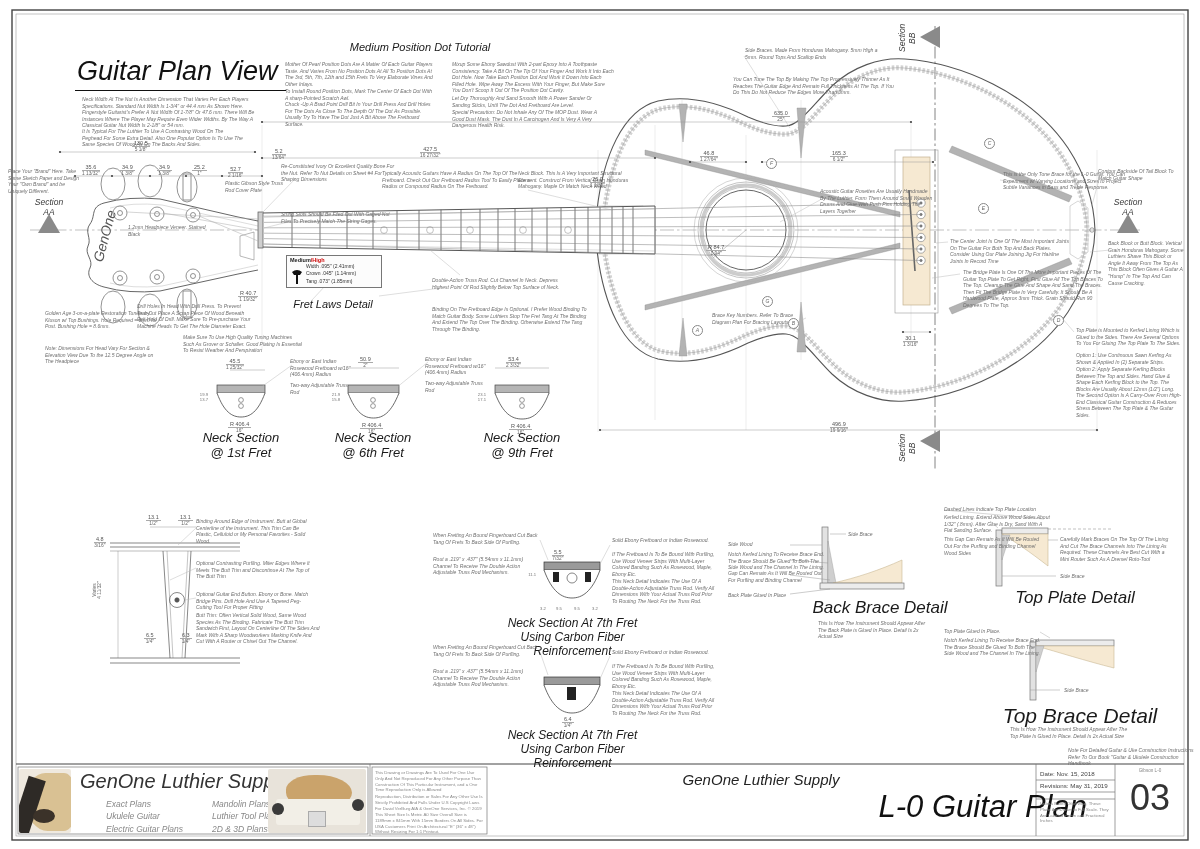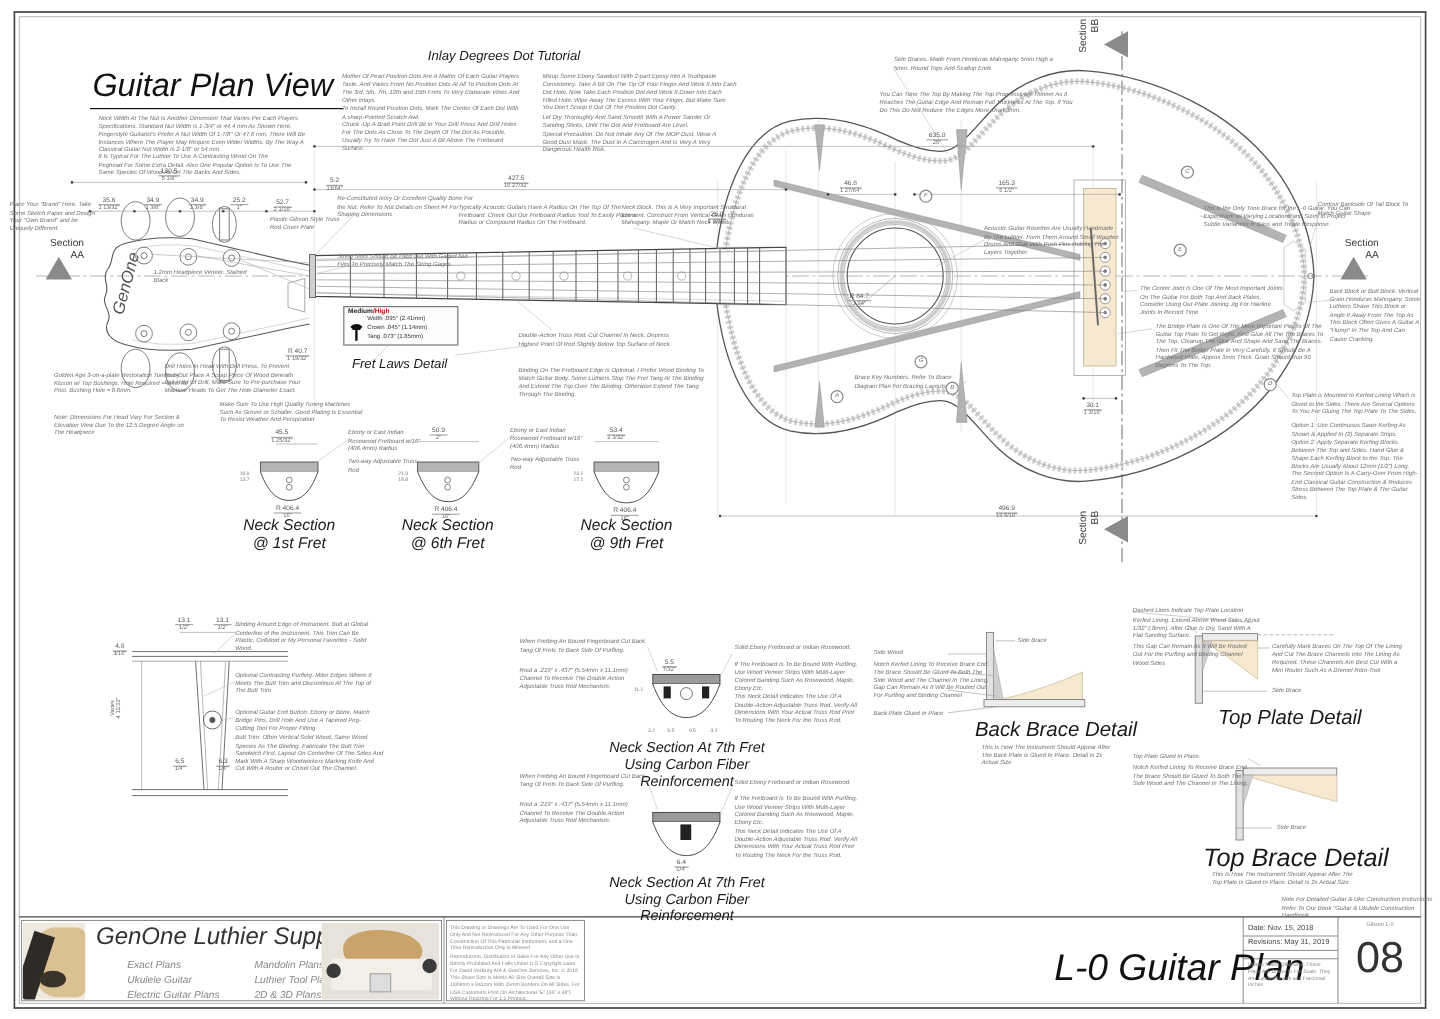--- a/index.html
+++ b/index.html
@@ -4,21 +4,21 @@
 <style>
   html,body{margin:0;padding:0;background:#e8e8e8}
   .sheet{position:relative;width:1200px;height:849px;background:#fff;
          font-family:"Liberation Sans",sans-serif;overflow:hidden}
   .abs{position:absolute}
   .n{position:absolute;font-style:italic;font-size:5px;line-height:1.32;color:#6e6e6e}
   .d{position:absolute;font-size:5.5px;color:#555;text-align:center;line-height:1.1}
   .d .mm{display:block;padding:0 2px;border-bottom:.5px solid #aaa}
   .d .in{display:block;font-size:4.8px;color:#666}
   .lb{position:absolute;font-style:italic;color:#1a1a1a;text-align:center;white-space:pre-line}
-  .sec{position:absolute;font-size:8.5px;color:#3a3a3a;text-align:right;
+  .sec{position:absolute;font-style:italic;font-size:8.5px;color:#3a3a3a;text-align:center;
        line-height:1.15;white-space:pre-line}
   .vert{writing-mode:vertical-rl;transform:rotate(180deg)}
   .cl{position:absolute;width:9px;height:9px;border:.7px solid #888;border-radius:50%;
       font-size:5px;color:#666;text-align:center;line-height:9px;font-style:italic;background:#fff}
   .title{position:absolute;left:75px;top:56px;font-size:27px;font-style:italic;color:#111;
          border-bottom:1.6px solid #111;padding:0 8px 3px 2px}
   .fwbox{position:absolute;left:286px;top:255px;width:88px;border:.9px solid #777;
          background:#fcfcfc;padding:1px 3px 2px 3px;font-size:5px;color:#222}
   .fwtitle{font-weight:bold;font-size:5.5px}
   .fwrow{margin-left:16px;line-height:1.45;color:#333}
@@ -378,21 +378,21 @@
     <line x1="540" y1="652" x2="548" y2="675"></line>
   </g>
 </svg>
 
 <div class="title">Guitar Plan View</div>
 <div class="n" style="left:82px;top:96px;width:178px">Neck Width At The Nut Is Another Dimension That Varies Per Each Players Specifications. Standard Nut Width Is 1-3/4" or 44.4 mm As Shown Here. Fingerstyle Guitarist's Prefer A Nut Width Of 1-7/8" Or 47.6 mm. There Will Be Instances Where The Player May Require Even Wider Widths. By The Way A Classical Guitar Nut Width Is 2-1/8" or 54 mm.</div>
 <div class="n" style="left:82px;top:128px;width:162px">It Is Typical For The Luthier To Use A Contrasting Wood On The Peghead For Some Extra Detail. Also One Popular Option Is To Use The Same Species Of Wood As On The Backs And Sides.</div>
 <div class="n" style="left:8px;top:168px;width:74px">Place Your "Brand" Here. Take Some Sketch Paper and Design Your "Own Brand" and be Uniquely Different.</div>
 <div class="abs" style="left:78px;top:228px;font-style:italic;font-size:14px;color:#555;transform:rotate(-75deg)">GenOne</div>
 
-<div class="lb" style="left:300px;top:41px;width:240px;font-size:11px">Inlay Degrees Dot Tutorial</div>
+<div class="lb" style="left:300px;top:41px;width:240px;font-size:11px">Medium Position Dot Tutorial</div>
 <div class="n" style="left:285px;top:61px;width:156px">Mother Of Pearl Position Dots Are A Matter Of Each Guitar Players Taste. And Varies From No Position Dots At All To Position Dots At The 3rd, 5th, 7th, 12th and 15th Frets To Very Elaborate Vines And Other Inlays.</div>
 <div class="n" style="left:285px;top:88px;width:150px">To Install Round Position Dots, Mark The Center Of Each Dot With A sharp-Pointed Scratch Awl.</div>
 <div class="n" style="left:285px;top:101px;width:152px">Chuck -Up A Brad Point Drill Bit In Your Drill Press And Drill Holes For The Dots As Close To The Depth Of The Dot As Possible. Usually Try To Have The Dot Just A Bit Above The Fretboard Surface.</div>
 <div class="n" style="left:452px;top:61px;width:162px">Mixup Some Ebony Sawdust With 2-part Epoxy Into A Toothpaste Consistency. Take A Bit On The Tip Of Your Finger And Work It Into Each Dot Hole. Now Take Each Position Dot And Work It Down Into Each Filled Hole. Wipe Away The Excess With Your Finger, But Make Sure You Don't Scoop It Out Of The Position Dot Cavity.</div>
 <div class="n" style="left:452px;top:95px;width:156px">Let Dry Thoroughly And Sand Smooth With A Power Sander Or Sanding Sticks, Until The Dot And Fretboard Are Level.</div>
 <div class="n" style="left:452px;top:109px;width:156px">Special Precaution: Do Not Inhale Any Of The MOP Dust. Wear A Good Dust Mask. The Dust In A Carcinogen And Is Very A Very Dangerous Health Risk.</div>
 
 <div class="sec" style="left:28px;top:198px;width:42px">Section
 AA</div>
 <div class="sec" style="left:1107px;top:198px;width:42px">Section
@@ -652,21 +652,22 @@
   <div class="abs" style="left:8px;top:30px;width:84px;height:26px;background:#f2efe7;border-radius:3px"></div>
   <div class="abs" style="left:4px;top:34px;width:12px;height:12px;background:#3a3a3a;border-radius:50%"></div>
   <div class="abs" style="left:84px;top:30px;width:12px;height:12px;background:#3a3a3a;border-radius:50%"></div>
   <div class="abs" style="left:40px;top:42px;width:16px;height:14px;background:#ddd;border:1px solid #aaa"></div>
 </div>
 
 <div class="legal" style="left:375px;top:770px;width:108px">This Drawing or Drawings Are To Used For One Use Only And Not Reproduced For Any Other Purpose Than Construction Of This Particular Instrument, and a One Time Reproduction Only is Allowed</div>
 <div class="legal" style="left:375px;top:794px;width:108px">Reproduction, Distribution or Sales For Any Other Use Is Strictly Prohibited And Falls Under U.S Copyright Laws For David VerBurg AIA &amp; GenOne Services, Inc. © 2019</div>
 <div class="legal" style="left:375px;top:812px;width:108px">This Sheet Size Is Metric A0 Size Overall Size is 1189mm x 841mm With 15mm Borders On All Sides. For USA Customers Print On Architectural "E" (36" x 48") Without Resizing For 1:1 Printout.</div>
 
+<div class="abs foot-it" style="left:487px;top:771px;width:548px;text-align:center;font-size:15px;color:#222">GenOne Luthier Supply</div>
 <div class="abs foot-it" style="left:487px;top:789px;width:600px;text-align:right;font-size:31px;color:#111">L-0 Guitar Plan</div>
 
 <div class="abs" style="left:1040px;top:770px;width:72px;font-size:6.2px;color:#444">Date: Nov. 15, 2018</div>
 <div class="abs" style="left:1040px;top:782px;width:72px;font-size:6.2px;color:#444">Revisions: May 31, 2019</div>
 <div class="legal" style="left:1040px;top:801px;width:70px">Unless Noted Otherwise, These Plans Are Drawn to Full Scale. They Are Labeled in mm and Fractional Inches</div>
 <div class="abs" style="left:1117px;top:768px;width:66px;text-align:center;font-size:4.6px;color:#888">Gibson L-0</div>
-<div class="abs" style="left:1117px;top:777px;width:66px;text-align:center;font-size:36px;color:#333;font-weight:300">08</div>
+<div class="abs" style="left:1117px;top:777px;width:66px;text-align:center;font-size:36px;color:#333;font-weight:300">03</div>
 
 </div>
 
 </body></html>

